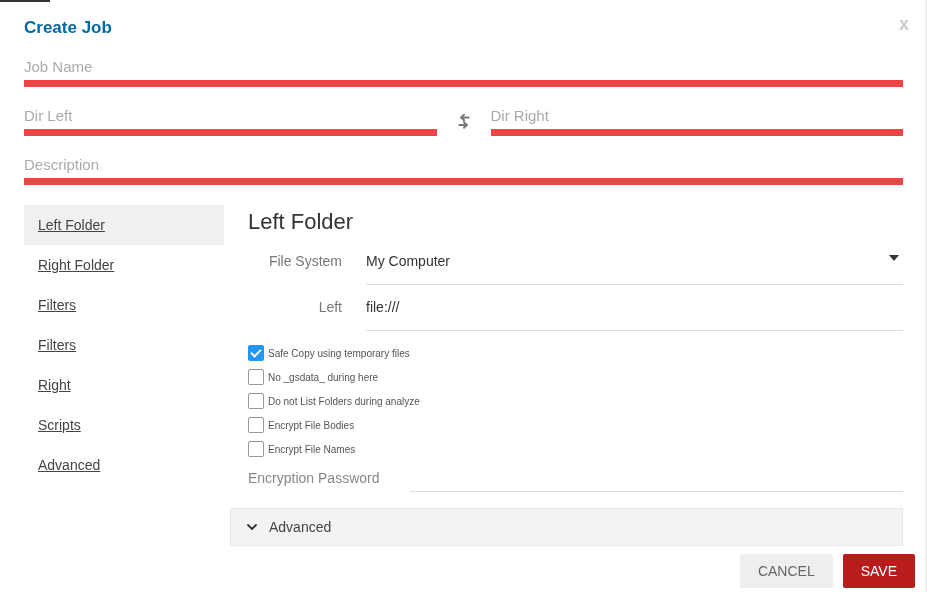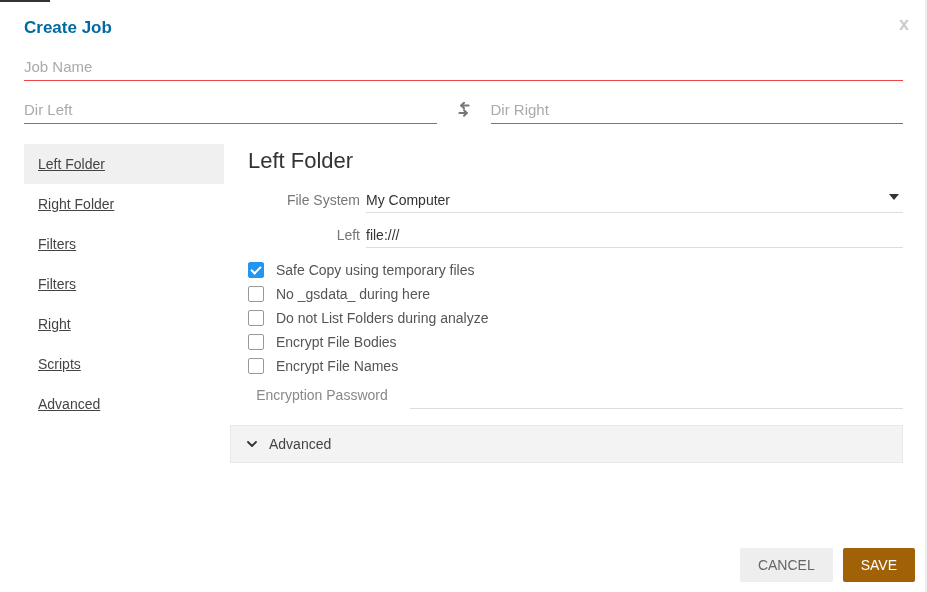--- a/index.html
+++ b/index.html
@@ -32,21 +32,21 @@
       margin-bottom: 20px;
     }
     .field-row {
       display: flex;
       align-items: flex-end;
       gap: 16px;
       margin-bottom: 20px;
     }
     .field {
       flex: 1;
-      border-bottom: 1px solid #ef4444;
+      border-bottom: 7px solid #ef4444;
       padding-bottom: 4px;
       position: relative;
     }
     .field input {
       border: none;
       outline: none;
       width: 100%;
       font-size: 15px;
       color: #555;
       background: transparent;
@@ -86,30 +86,30 @@
       margin-bottom: 18px;
     }
     .form-row {
       display: flex;
       align-items: baseline;
       margin-bottom: 14px;
     }
     .form-label {
       width: 118px;
       text-align: right;
-      padding-right: 6px;
+      padding-right: 24px;
       font-size: 14px;
       color: #777;
     }
     .form-control {
       flex: 1;
       border-bottom: 1px solid #ddd;
       display: flex;
       align-items: center;
-      padding-bottom: 4px;
+      padding-bottom: 15px;
       position: relative;
     }
     .form-control input, .form-control .select-text {
       border: none;
       outline: none;
       width: 100%;
       font-size: 14px;
       color: #333;
       background: transparent;
     }
@@ -122,23 +122,23 @@
       border-right: 5px solid transparent;
       border-top: 6px solid #333;
     }
     .check-list {
       margin-left: 0;
       margin-top: 6px;
     }
     .check-row {
       display: flex;
       align-items: center;
-      gap: 12px;
+      gap: 4px;
       margin-bottom: 8px;
-      font-size: 14px;
+      font-size: 10px;
       color: #555;
     }
     .checkbox {
       width: 16px;
       height: 16px;
       border: 1.5px solid #999;
       border-radius: 2px;
       display: inline-flex;
       align-items: center;
       justify-content: center;
@@ -159,21 +159,21 @@
       margin-top: -2px;
     }
     .enc-row {
       display: flex;
       align-items: baseline;
       margin-top: 12px;
       margin-bottom: 16px;
     }
     .enc-label {
       width: 162px;
-      text-align: center;
+      text-align: left;
       padding-right: 14px;
       font-size: 14px;
       color: #888;
     }
     .enc-field {
       flex: 1;
       border-bottom: 1px solid #ddd;
       padding-bottom: 4px;
     }
     .enc-field input { border:none; outline:none; width:100%; font-size:14px; }
@@ -188,38 +188,38 @@
       color: #444;
       cursor: pointer;
       margin-left: -18px;
     }
     .chevron {
       display:inline-block;
     }
     .chevron svg { display:block; }
     .footer {
       position: absolute;
-      bottom: 10px;
+      bottom: 4px;
       right: 12px;
       display: flex;
       gap: 10px;
     }
     .btn {
       padding: 9px 18px;
       font-size: 14px;
       border: none;
       cursor: pointer;
       border-radius: 2px;
     }
     .btn-cancel {
       background: #eeeeee;
       color: #666;
     }
     .btn-save {
-      background: #a16207;
+      background: #b91c1c;
       color: #fff;
     }
     .top-tab-marker{
       position:absolute;
       top:0; left:0;
       width:50px; height:2px;
       background:#333;
     }
     .right-edge {
       position:absolute;
@@ -254,20 +254,25 @@
         <path d="M12 0 L9 3 L12 6" stroke-linecap="round" stroke-linejoin="round"></path>
         <path d="M7 11 L15 11" stroke-linecap="round"></path>
         <path d="M12 8 L15 11 L12 14" stroke-linecap="round" stroke-linejoin="round"></path>
       </svg>
     </div>
     <div class="field">
       <input type="text" placeholder="Dir Right" style="">
     </div>
   </div>
 
+  <div class="field-row">
+    <div class="field">
+      <input type="text" placeholder="Description" style="">
+    </div>
+  </div>
 
   <div class="content-area">
     <div class="sidebar">
       <div class="sidebar-item active">Left Folder</div>
       <div class="sidebar-item">Right Folder</div>
       <div class="sidebar-item">Filters</div>
       <div class="sidebar-item">Filters</div>
       <div class="sidebar-item">Right</div>
       <div class="sidebar-item">Scripts</div>
       <div class="sidebar-item">Advanced</div>

